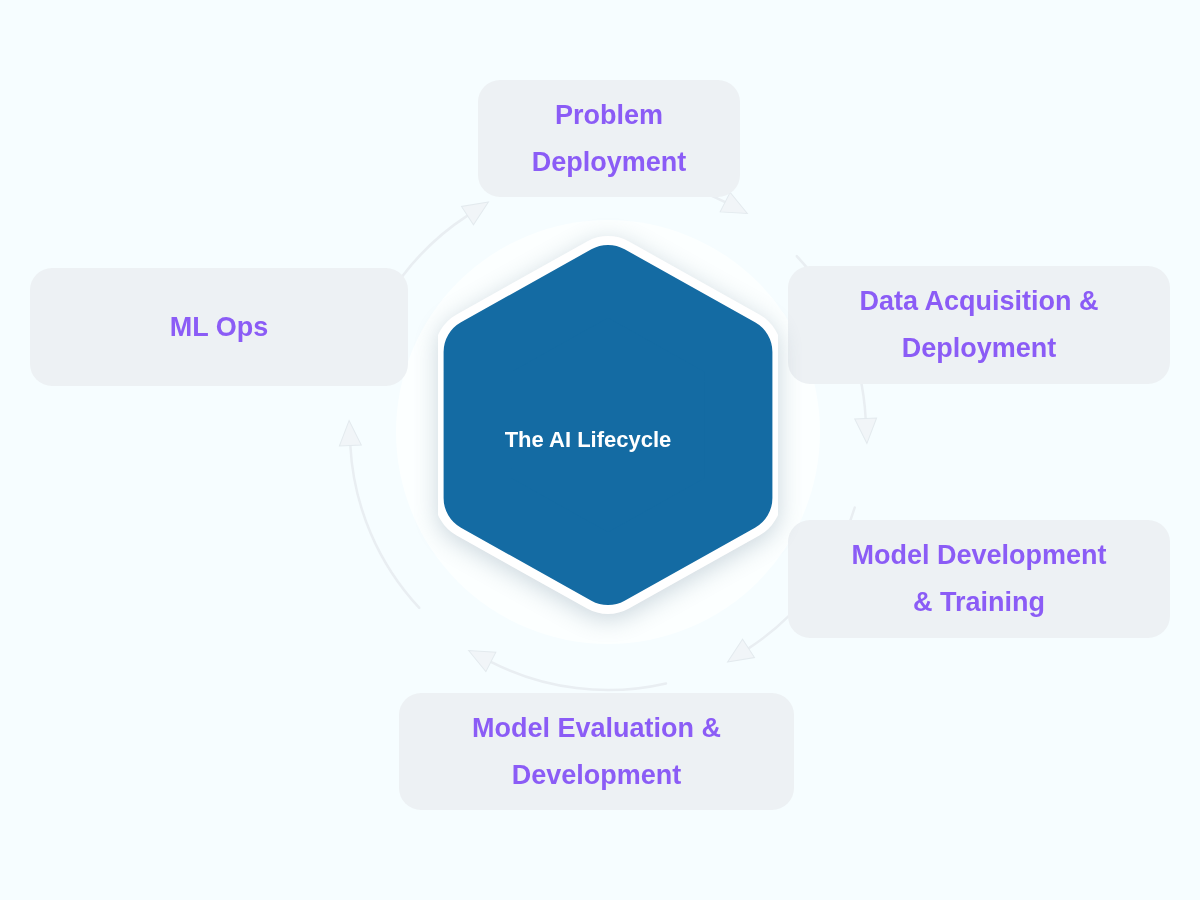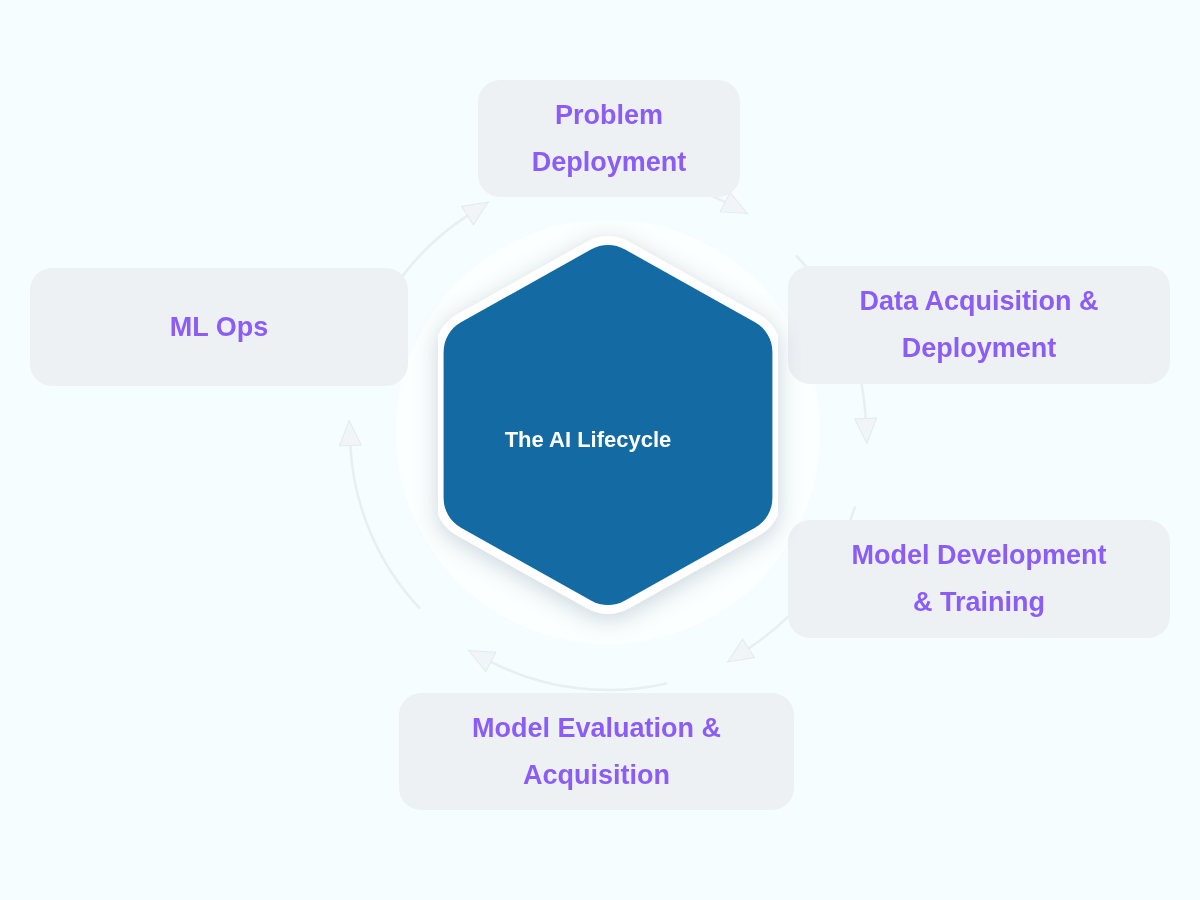--- a/index.html
+++ b/index.html
@@ -103,21 +103,21 @@
     <span class="stage-line">Deployment</span>
   </div>
 
   <div class="stage-box pos-lower-right">
     <span class="stage-line">Model Development</span>
     <span class="stage-line">&amp; Training</span>
   </div>
 
   <div class="stage-box pos-bottom">
     <span class="stage-line">Model Evaluation &amp;</span>
-    <span class="stage-line">Acquisition</span>
+    <span class="stage-line">Development</span>
   </div>
 
 
   <div class="stage-box pos-upper-left">
     <span class="stage-line">ML Ops</span>
   </div>
 
   <svg class="hexagon-svg" viewBox="0 0 340 400">
 
     <polygon points="170,53.9 300.4,126.9 300.4,273.1 170,346.1 39.6,273.1 39.6,126.9" fill="#ffffff" stroke="#ffffff" stroke-width="86" stroke-linejoin="round"></polygon>

